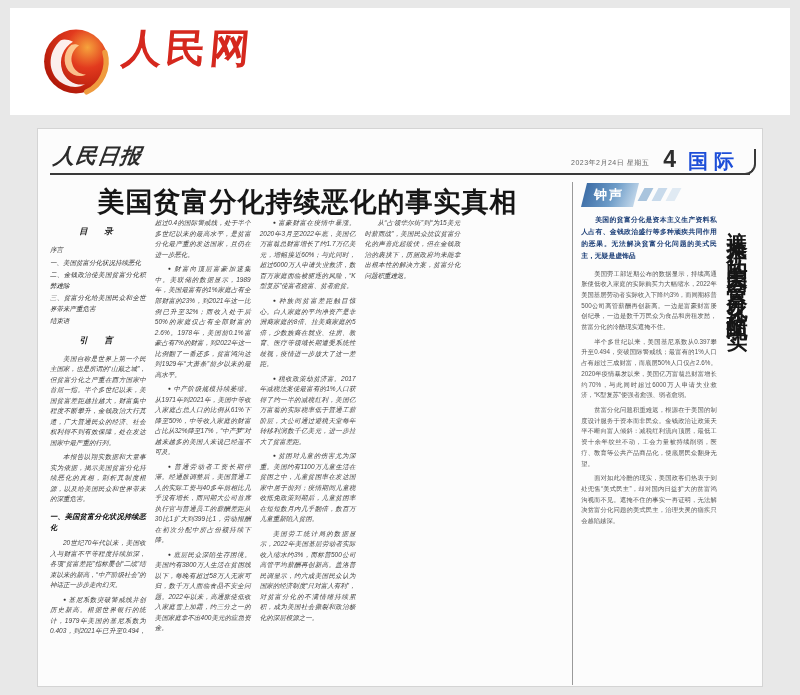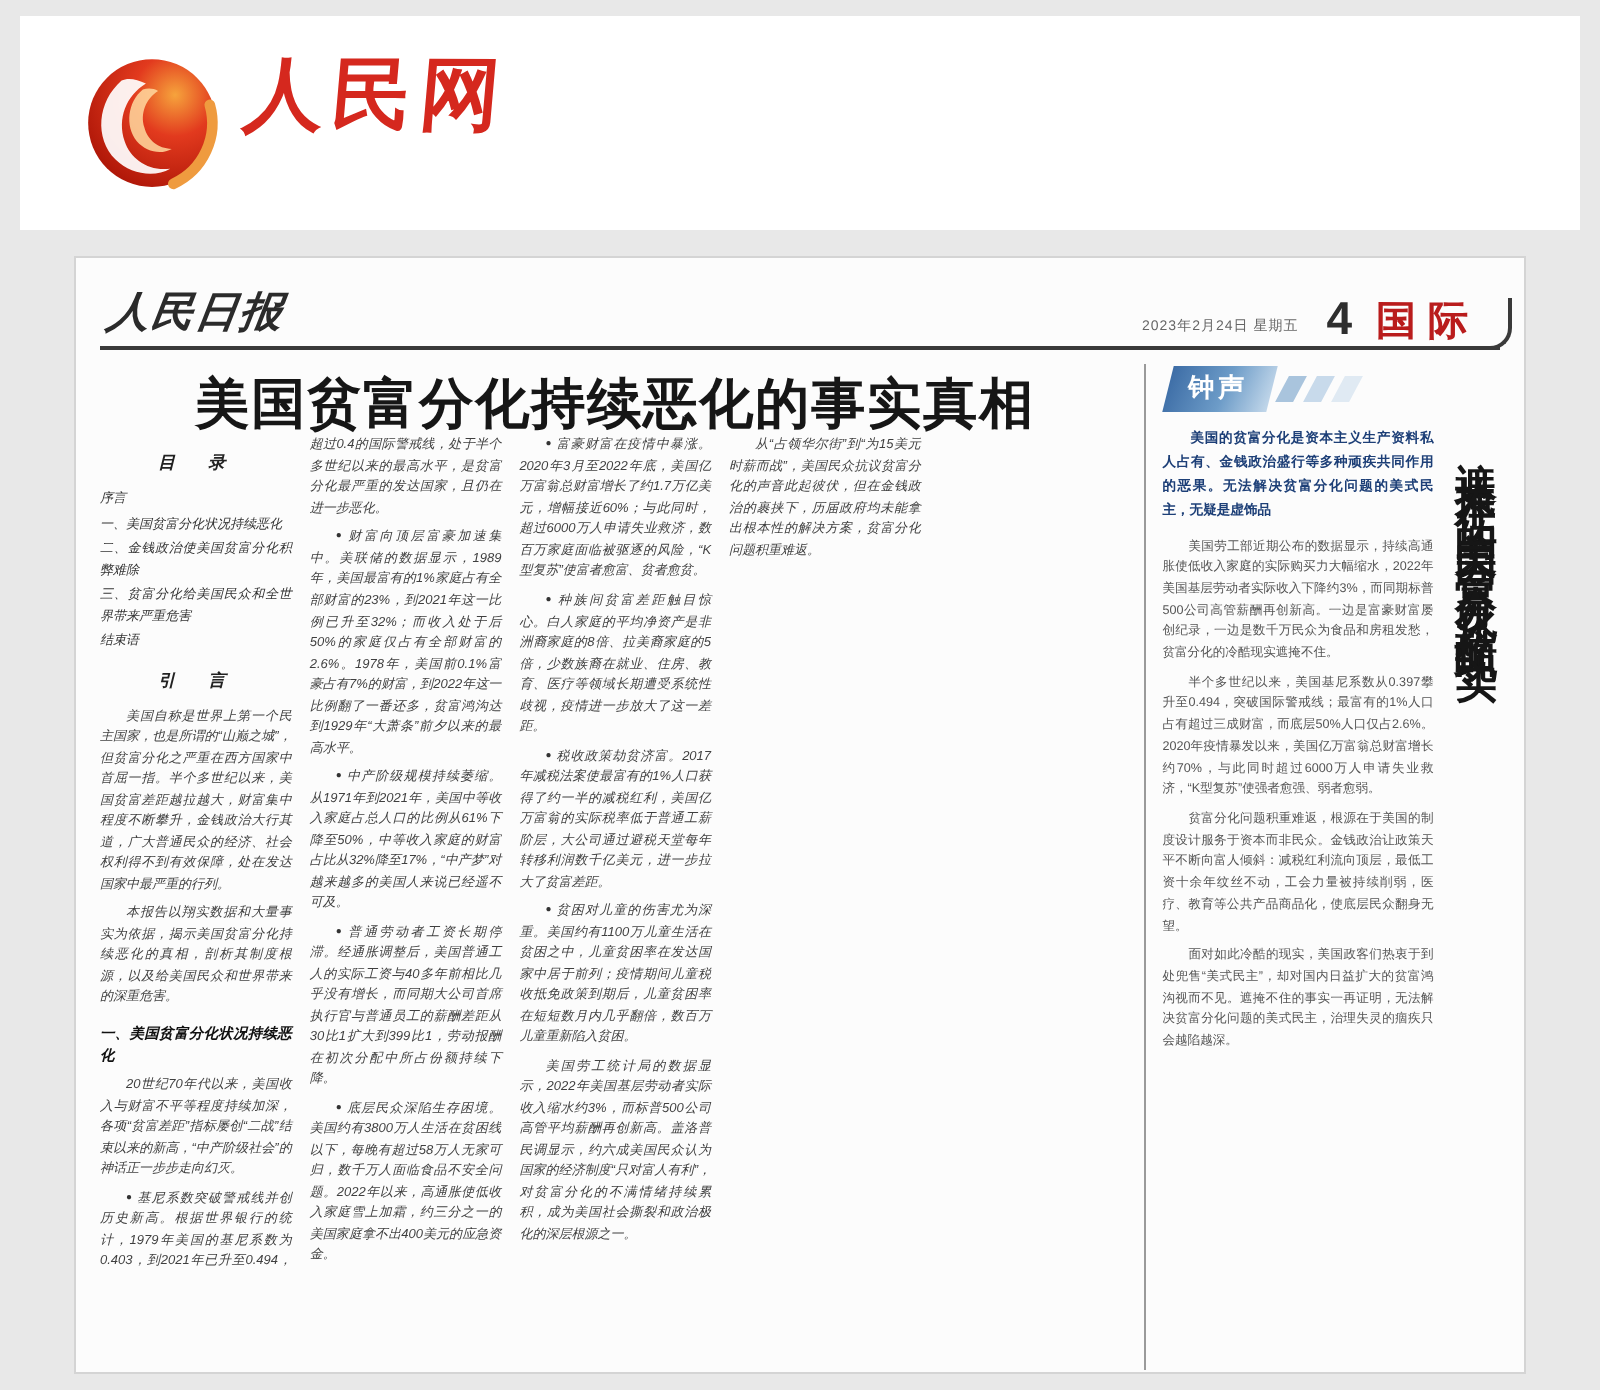--- a/index.html
+++ b/index.html
@@ -16,21 +16,21 @@
 
   
   .paper { position:absolute; left:37px; top:128px; width:726px; height:559px; background:#fcfcfc; border:1px solid #d4d4d4; padding:8px 12px 0 12px; overflow:hidden; }
 
   .paper-header { position:relative; height:38px; border-bottom:2px solid #3a3a3a; }
   .paper-header::after { content:""; position:absolute; right:-6px; bottom:-2px; width:12px; height:24px; border-right:2px solid #3a3a3a; border-bottom:2px solid #3a3a3a; border-bottom-right-radius:11px; }
   .masthead { position:absolute; left:4px; bottom:3px; font-family:"DejaVu Serif", serif; font-style:italic; font-weight:bold; font-size:21px; color:#2b2b2b; transform:skewX(-8deg); letter-spacing:1px; }
   .ph-right { position:absolute; right:10px; bottom:2px; display:flex; align-items:flex-end; }
   .paper-date { font-size:7px; color:#666; margin-right:14px; margin-bottom:3px; letter-spacing:.5px; }
   .page-no { font-size:23px; font-weight:bold; color:#2e2e2e; margin-right:12px; line-height:1; }
-  .page-section { font-size:20px; font-weight:bold; color:#b91c1c; letter-spacing:6px; line-height:1; }
+  .page-section { font-size:20px; font-weight:bold; color:#1d4ed8; letter-spacing:6px; line-height:1; }
 
   .content-row { display:flex; margin-top:7px; height:503px; }
 
   
   .main-article { width:528px; }
   .headline { font-size:27px; font-weight:900; color:#161616; text-align:center; letter-spacing:1px; line-height:1.2; margin-top:4px; }
   .dateline { font-size:8px; font-weight:bold; color:#333; text-align:center; margin:9px 0 10px 0; }
   .article-cols { height:424px; column-count:5; column-gap:9px; column-fill:auto; font-size:6.5px; line-height:1.62; color:#3f3f3f; text-align:justify; overflow:hidden; }
   .blk { margin-bottom:4px;font-style:italic; }
   .blk-h { font-size:8.5px; font-weight:bold; color:#222; text-align:center; letter-spacing:4px; margin:7px 0 6px 0; }

